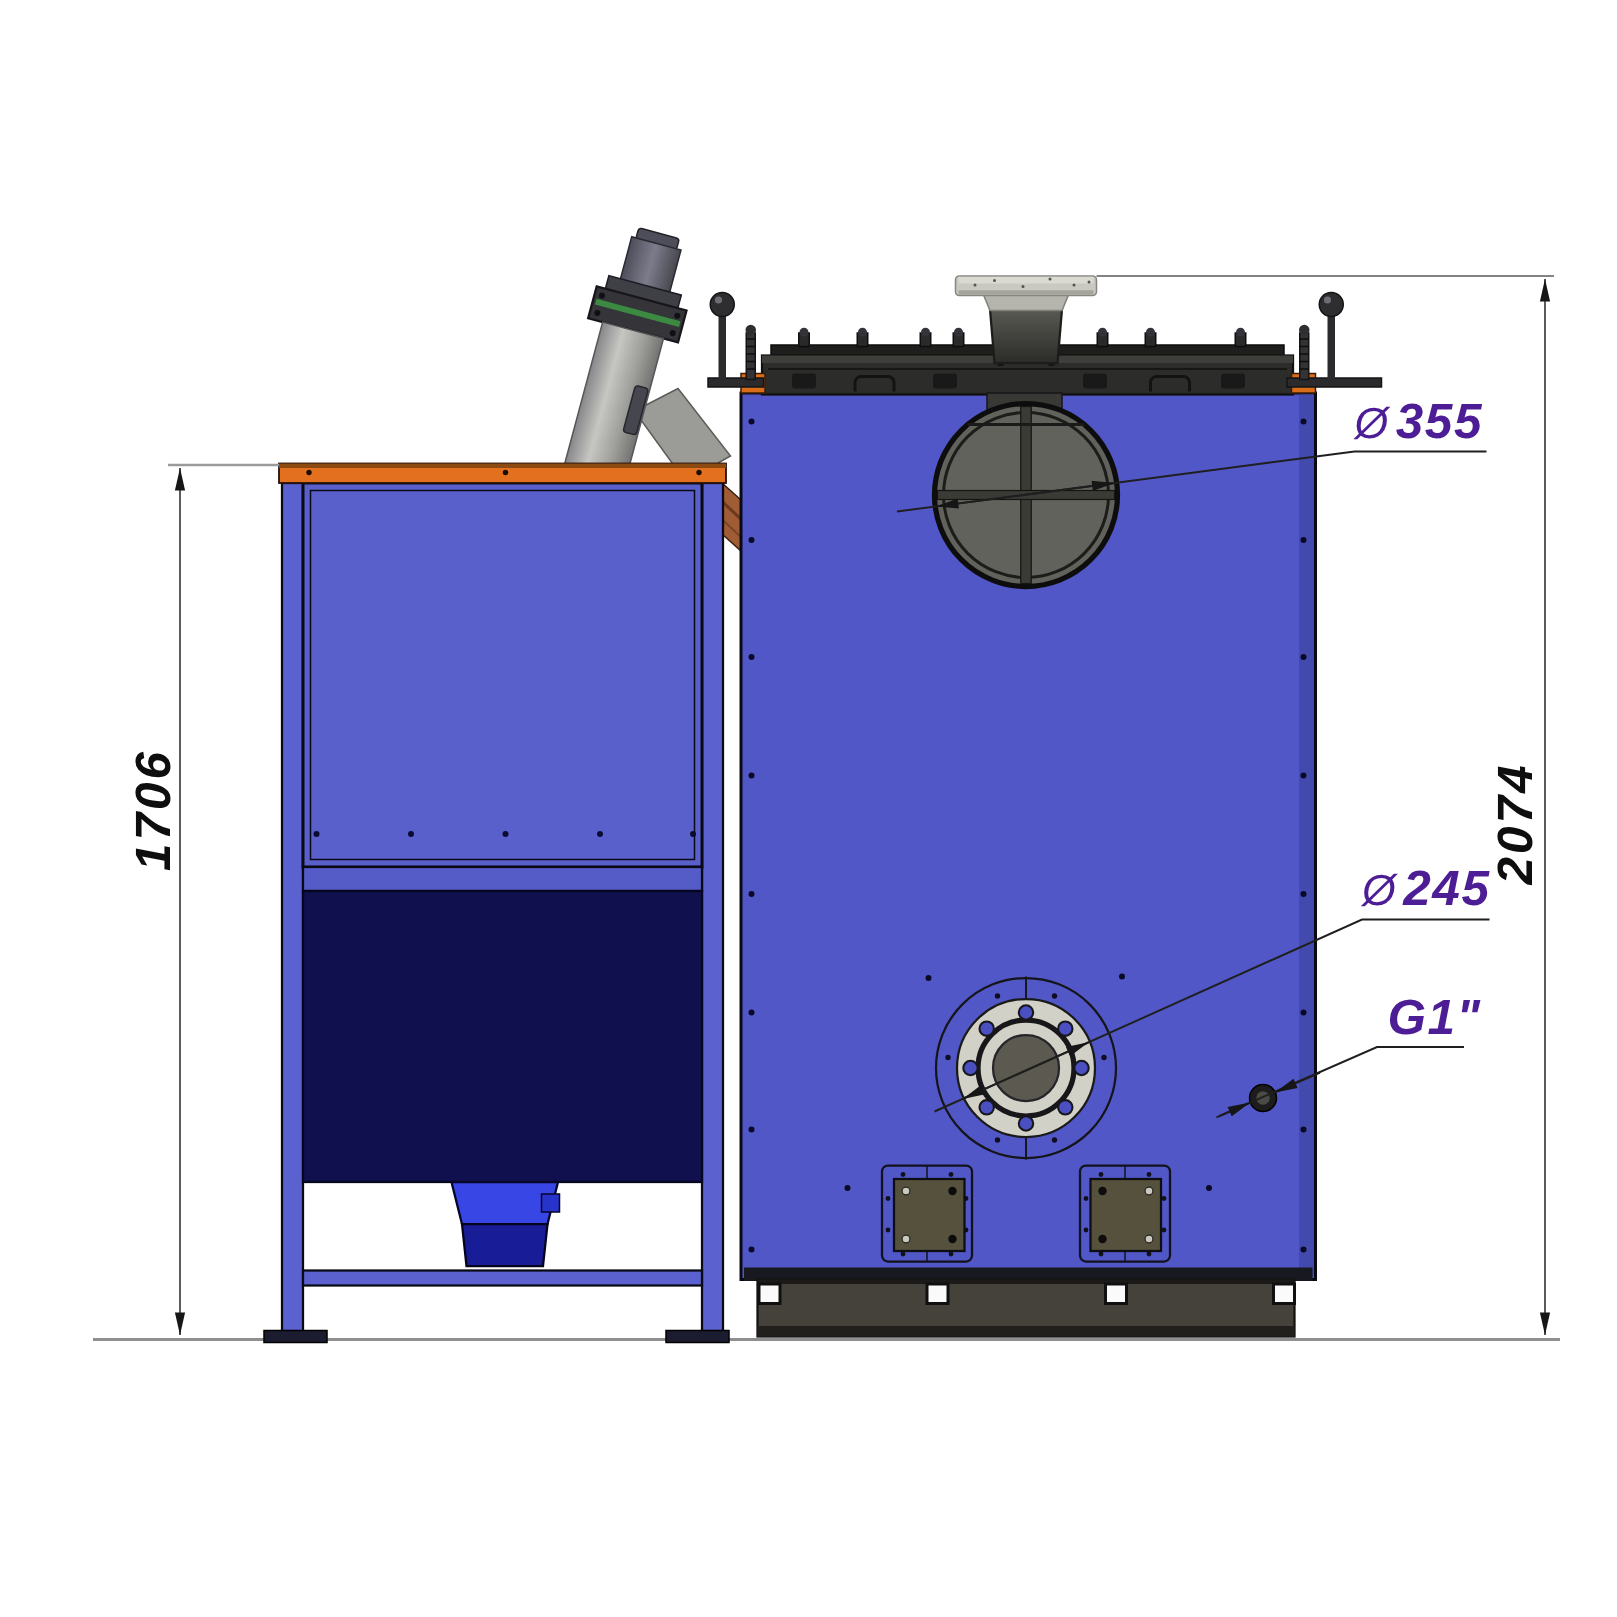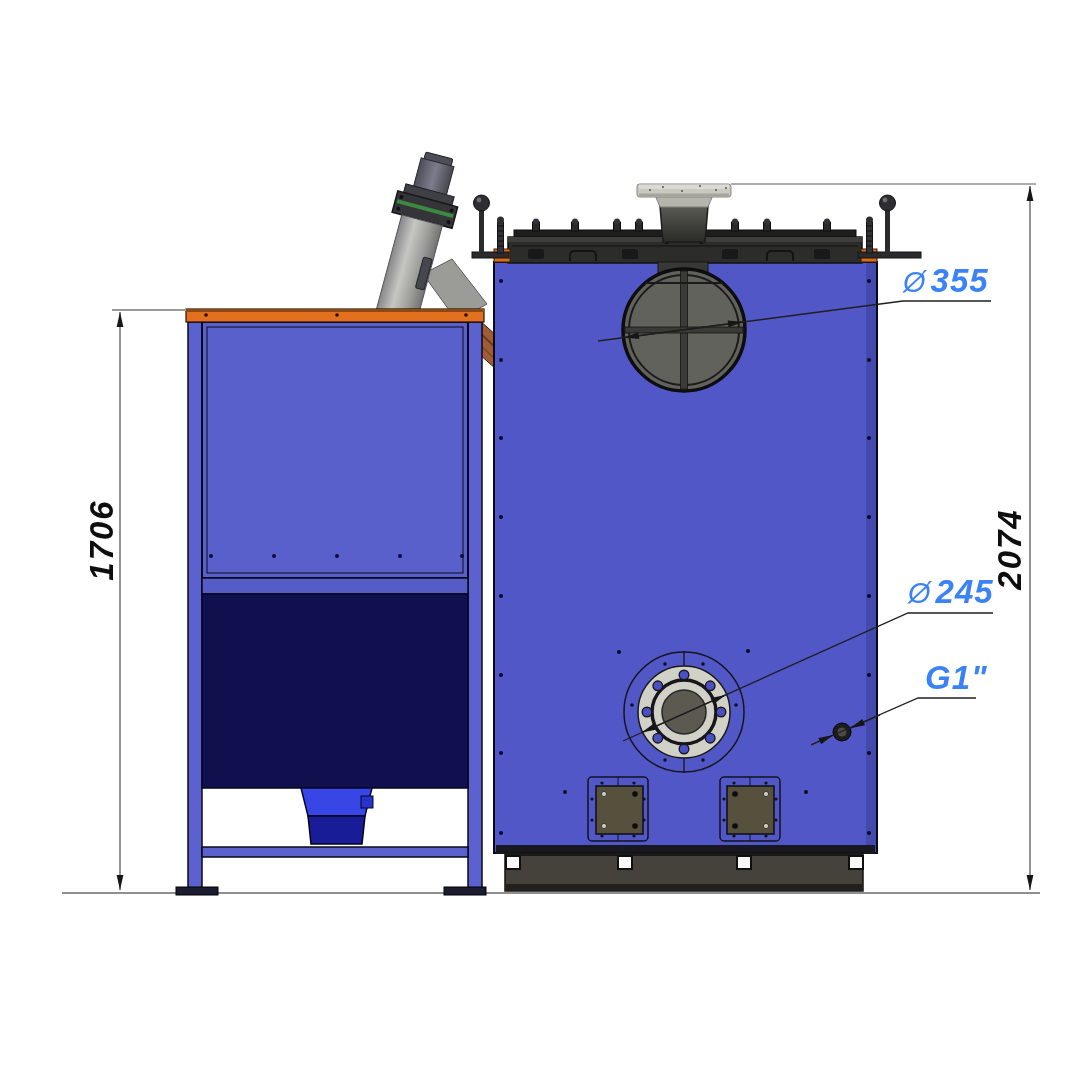--- a/index.html
+++ b/index.html
@@ -1,19 +1,19 @@
 <!DOCTYPE html>
 <html><head>
 <meta charset="utf-8">
 <style>
   html,body{margin:0;padding:0;background:#fff;}
   .canvas{position:relative;width:1078px;height:1078px;background:#ffffff;overflow:hidden;
           font-family:"Liberation Sans",sans-serif;}
   .canvas svg{position:absolute;left:0;top:0;}
-  .lbl{position:absolute;white-space:nowrap;color:#3b82f6;font-style:italic;line-height:1;}
+  .lbl{position:absolute;white-space:nowrap;color:#4c1d95;font-style:italic;line-height:1;}
   .lbl .sym{font-weight:400;font-size:29px;padding-right:5px;}
   .lbl .val{font-weight:bold;font-size:33px;letter-spacing:1px;}
   .dimlbl{position:absolute;width:120px;height:36px;line-height:36px;text-align:center;
           transform:rotate(-90deg);font-style:italic;font-weight:bold;font-size:33px;
           letter-spacing:2px;color:#0e0e0e;}
 </style>
 </head>
 <body>
 
 <div class="canvas">

